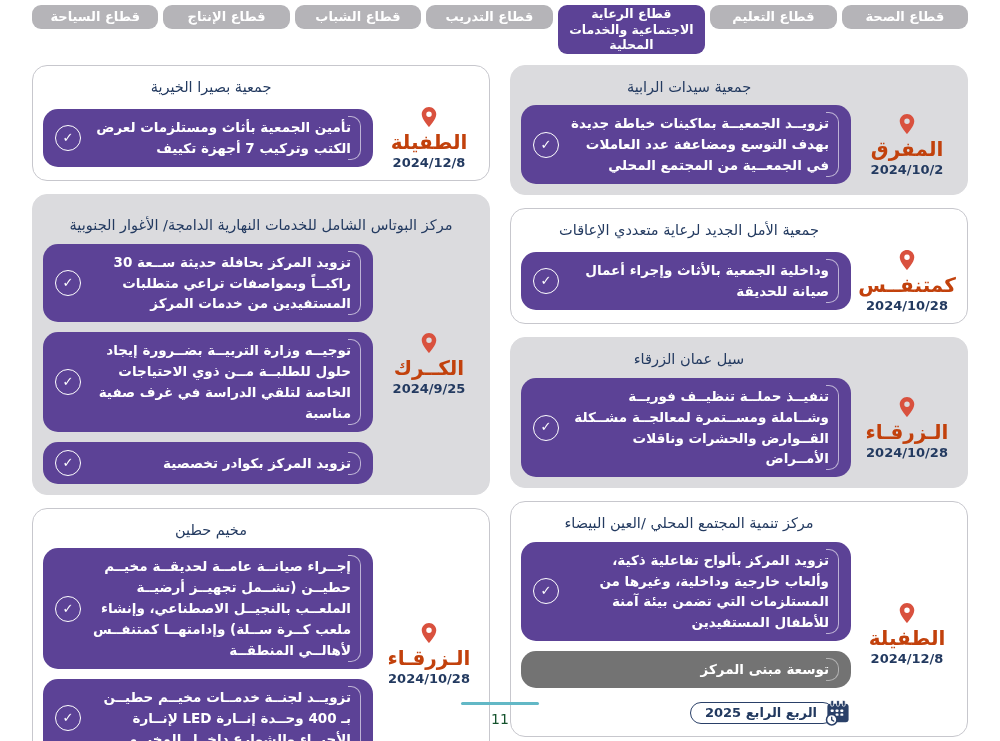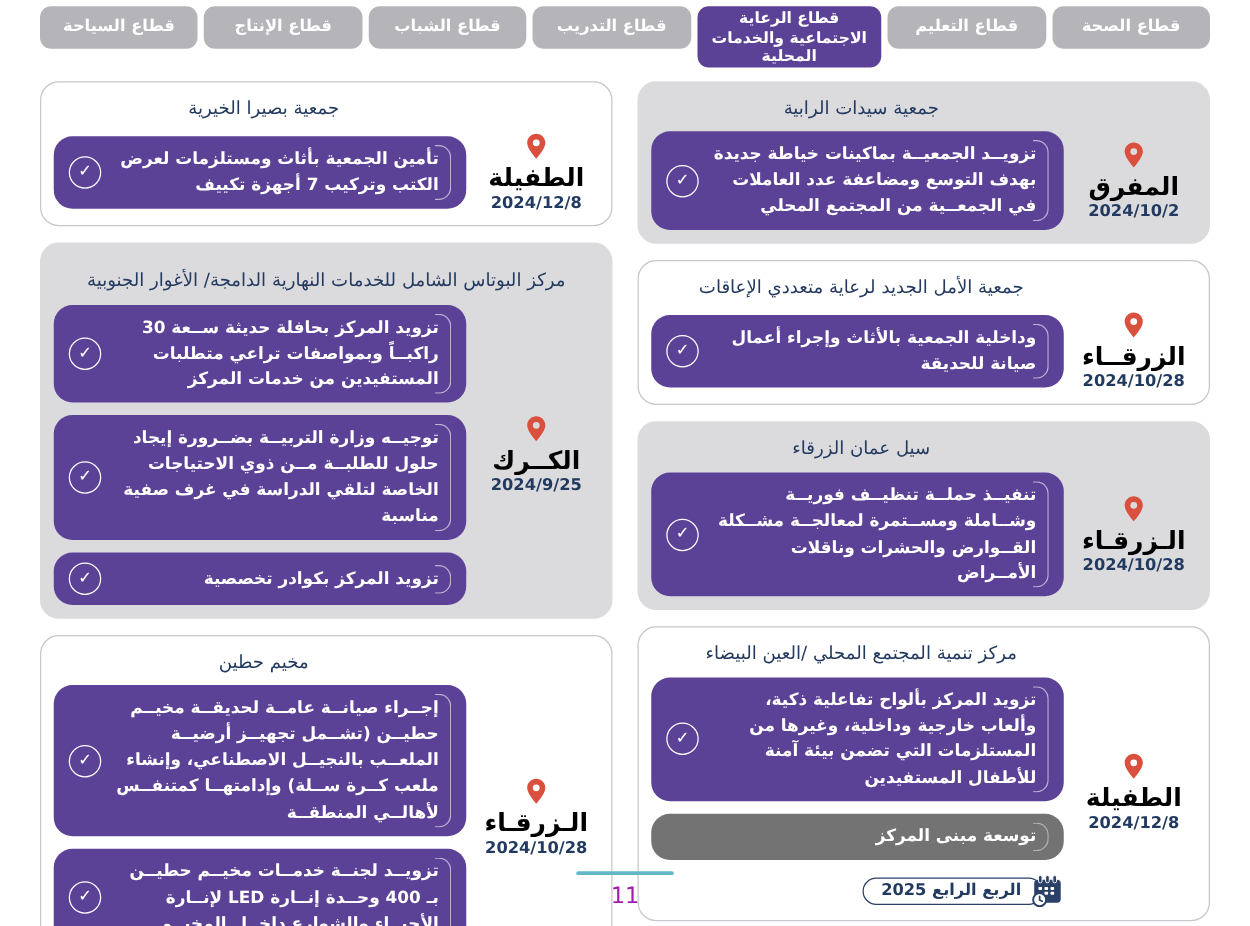--- a/index.html
+++ b/index.html
@@ -8,21 +8,21 @@
     background:#ffffff;
     font-family:"DejaVu Sans", sans-serif;
     direction:rtl;
     overflow:hidden;
     position:relative;
   }
   
   .tabs { display:flex; gap:5px; padding:5px 32px 0 32px; align-items:flex-start; }
   .tab {
     flex:1; background:#b5b4b8; color:#fff; font-weight:bold; font-size:13px;
-    text-align:center; border-radius:9px; height:34px;
+    text-align:center; border-radius:9px; height:24px;
     display:flex; align-items:center; justify-content:center; padding:2px 4px;
     cursor:pointer; line-height:1.25;
   }
   .tab.active { background:#5c4296; height:49px; flex:1.18; font-size:12.5px; }
   
   .cols { display:flex; gap:20px; padding:11px 32px 0 32px; align-items:flex-start; }
   .col { flex:1; display:flex; flex-direction:column; gap:13px; min-width:0; }
   
   .card {
     background:#fff; border:1.5px solid #c7c7cd; border-radius:15px;
@@ -32,21 +32,21 @@
   .card-title {
     color:#233a60; font-size:14.5px; font-weight:normal; text-align:center;
     margin:3px 100px 8px 0; line-height:1.4;
   }
   .card.t-full .card-title { margin-right:0;margin-top:12px; }
   .card-row { display:flex; gap:6px; }
   .card-loc {
     flex:0 0 100px; width:100px; display:flex; flex-direction:column;
     align-items:center; justify-content:center; gap:1px;
   }
-  .city { color:#000000; font-size:20px; font-weight:bold; white-space:nowrap; }
+  .city { color:#c2410c; font-size:20px; font-weight:bold; white-space:nowrap; }
   .date { color:#233a60; font-size:13px; font-weight:bold; direction:ltr; }
   .card-items { flex:1; min-width:0; display:flex; flex-direction:column; gap:10px; justify-content:center; }
   
   .pill {
     background:#5c4296; color:#fff; border-radius:15px;
     display:flex; align-items:center; gap:10px; padding:8px 12px;
     font-size:13.5px; font-weight:bold; line-height:1.55;
   }
   .pill-text { flex:1; text-align:right; position:relative; padding-right:10px; }
   .pill-text::before {
@@ -64,21 +64,21 @@
   .timeline { display:flex; align-items:center; margin-top:1px; }
   .cal-icon { position:relative; z-index:1; display:flex; }
   .timeline-pill {
     border:1.6px solid #2a4068; border-radius:999px; background:#fff;
     color:#233a60; font-size:13px; font-weight:bold;
     padding:2px 16px 3px 14px; margin-right:-10px;
   }
   
   .footer { position:absolute; bottom:14px; left:0; right:0; text-align:center; }
   .footer-line { width:78px; height:3px; background:#62b8c6; border-radius:2px; margin:0 auto 6px auto; }
-  .page-num { color:#a21caf; font-size:18px; font-weight:normal; direction:ltr; }
+  .page-num { color:#14532d; font-size:14px; font-weight:normal; direction:ltr; }
 </style>
 </head>
 <body>
 
 <nav class="tabs">
   <div class="tab">قطاع الصحة</div>
   <div class="tab">قطاع التعليم</div>
   <div class="tab active">قطاع الرعاية الاجتماعية والخدمات المحلية</div>
   <div class="tab">قطاع التدريب</div>
   <div class="tab">قطاع الشباب</div>
@@ -109,21 +109,21 @@
       </div>
     </section>
 
     <section class="card">
       <h3 class="card-title">جمعية الأمل الجديد لرعاية متعددي الإعاقات</h3>
       <div class="card-row">
         <div class="card-loc">
           <svg width="20" height="24" viewBox="0 0 22 24">
               <path fill="#d9513e" d="M11 1C6.6 1 3 4.6 3 9c0 5.6 8 14 8 14s8-8.4 8-14c0-4.4-3.6-8-8-8zm0 11a3 3 0 1 1 0-6 3 3 0 0 1 0 6z"></path>
             </svg>
-          <div class="city">الزرقــاء</div>
+          <div class="city">كمتنفــس</div>
           <div class="date">2024/10/28</div>
         </div>
         <div class="card-items">
           <div class="pill">
             <span class="pill-text">وداخلية الجمعية بالأثاث وإجراء أعمال صيانة للحديقة</span>
             <span class="check">✓</span>
           </div>
         </div>
       </div>
     </section>

